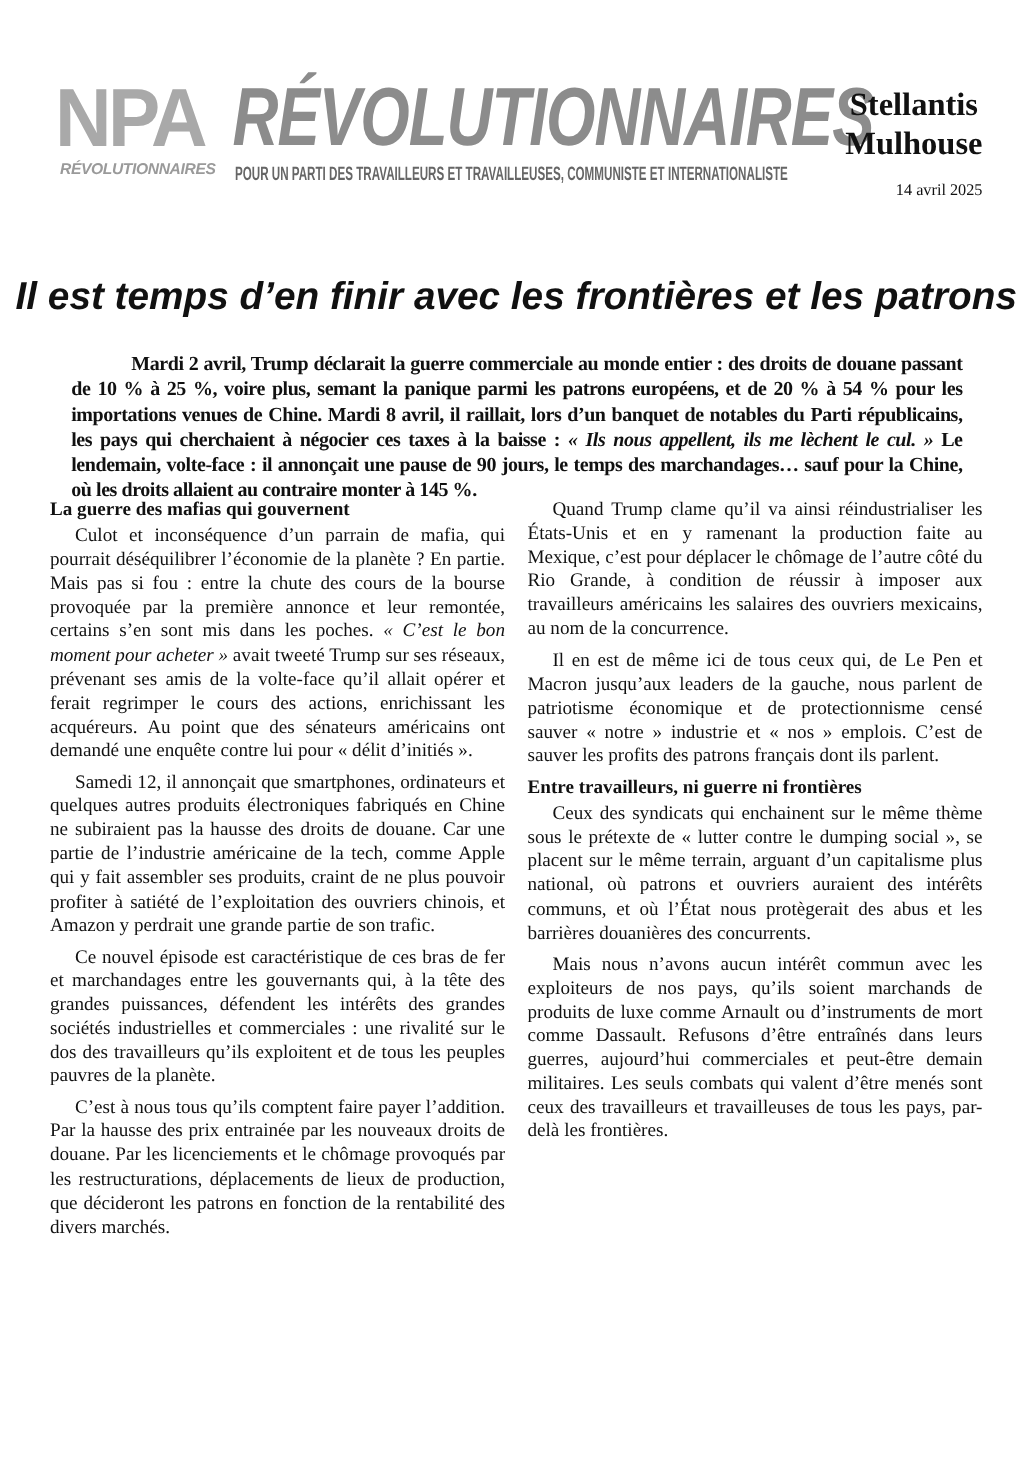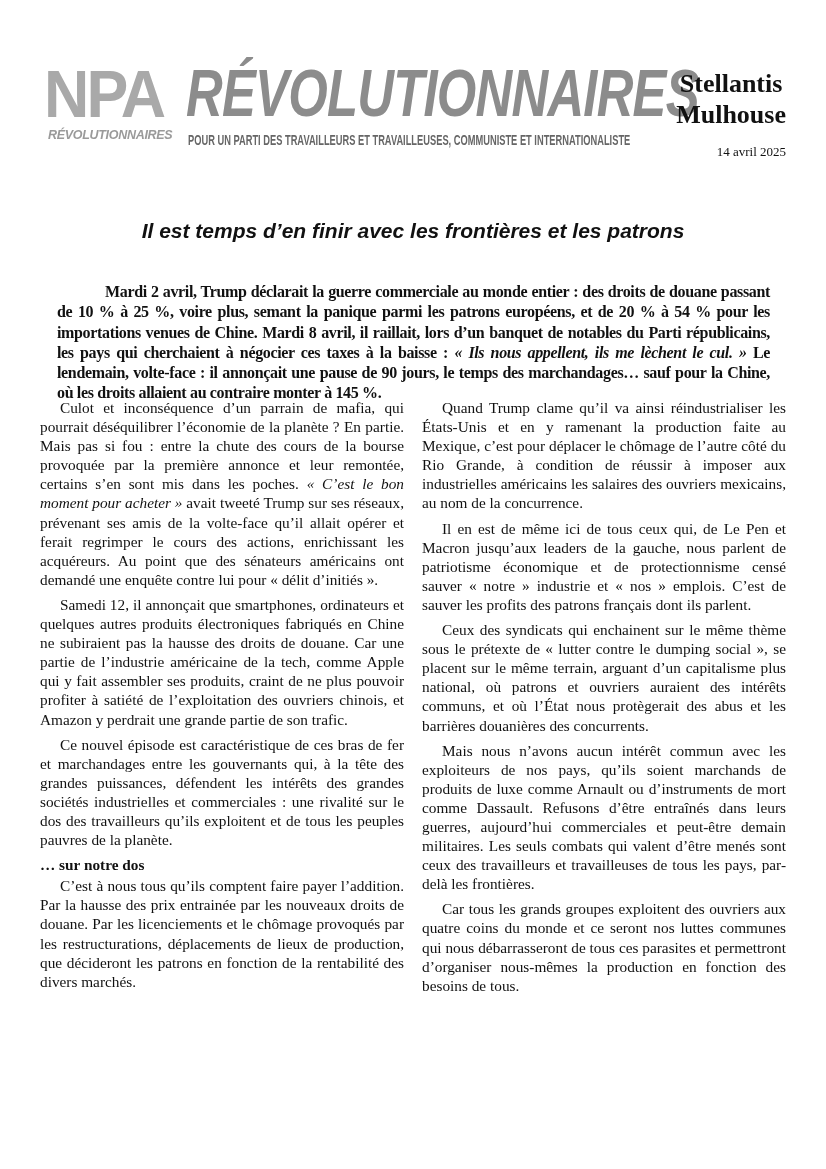--- a/index.html
+++ b/index.html
@@ -12,21 +12,21 @@
                   font-style:italic; font-weight:bold; font-size:12.5px; color:#9a9a9a; letter-spacing:-0.3px; }
   .logo-rev { position:absolute; left:186px; top:60px; font-family:"Liberation Sans", sans-serif;
               font-style:italic; font-weight:bold; font-size:66px; color:#8c8c8c; line-height:66px;
               transform:scaleX(0.77); transform-origin:left; letter-spacing:-1px; white-space:nowrap; }
   .logo-slogan { position:absolute; left:188px; top:131px; font-family:"Liberation Sans", sans-serif;
                  font-weight:bold; font-size:15.5px; color:#666; transform:scaleX(0.6); transform-origin:left; white-space:nowrap; }
   .edition { position:absolute; right:40px; top:68px; text-align:center;
              font-weight:bold; font-size:26px; line-height:31px; }
   .date { position:absolute; right:40px; top:144px; font-size:13px; }
   .headline { position:absolute; left:0; width:826px; top:219px; text-align:center;
-              font-family:"Liberation Sans", sans-serif; font-style:italic; font-weight:bold; font-size:21px; }
+              font-family:"Liberation Sans", sans-serif; font-style:italic; font-weight:bold; font-size:31px; }
   .lead { position:absolute; left:40px; width:747px; top:265px; font-weight:bold; font-size:16px;
           line-height:20.3px; text-align:justify; letter-spacing:-0.35px; }
   .lead p { margin:17px; text-indent:48px; }
   .col { position:absolute; top:398px; width:364px; font-size:15.3px; line-height:19.1px; text-align:justify; }
   .col.left { left:40px; }
   .col.right { left:422px; }
   .col h3 { margin:0 0 2px 0; font-size:15.3px; font-weight:bold; }
   .col p { margin:0 0 6px 0; text-indent:20px; }
 </style>
 </head>
@@ -44,26 +44,26 @@
   <div class="date">14 avril 2025</div>
 </div>
 
 <h1 class="headline" style="margin:0;">Il est temps d’en finir avec les frontières et les patrons</h1>
 
 <div class="lead">
   <p><span>Mardi 2 avril, Trump déclarait la guerre commerciale au monde entier : des droits de douane passant de 10 % à 25 %, voire plus, semant la panique parmi les patrons européens, et de 20 % à 54 % pour les importations venues de Chine. Mardi 8 avril, il raillait, lors d’un banquet de notables du Parti républicains, les pays qui cherchaient à négocier ces taxes à la baisse : </span><i>« Ils nous appellent, ils me lèchent le cul. »</i><span> Le lendemain, volte-face : il annonçait une pause de 90 jours, le temps des marchandages… sauf pour la Chine, où les droits allaient au contraire monter à 145 %.</span></p>
 </div>
 
 <div class="col left">
+  <h3>La guerre des mafias qui gouvernent</h3>
   <p><span>Culot et inconséquence d’un parrain de mafia, qui pourrait déséquilibrer l’économie de la planète ? En partie. Mais pas si fou : entre la chute des cours de la bourse provoquée par la première annonce et leur remontée, certains s’en sont mis dans les poches. </span><i>« C’est le bon moment pour acheter »</i><span> avait tweeté Trump sur ses réseaux, prévenant ses amis de la volte-face qu’il allait opérer et ferait regrimper le cours des actions, enrichissant les acquéreurs. Au point que des sénateurs américains ont demandé une enquête contre lui pour « délit d’initiés ».</span></p>
   <p>Samedi 12, il annonçait que smartphones, ordinateurs et quelques autres produits électroniques fabriqués en Chine ne subiraient pas la hausse des droits de douane. Car une partie de l’industrie américaine de la tech, comme Apple qui y fait assembler ses produits, craint de ne plus pouvoir profiter à satiété de l’exploitation des ouvriers chinois, et Amazon y perdrait une grande partie de son trafic.</p>
   <p>Ce nouvel épisode est caractéristique de ces bras de fer et marchandages entre les gouvernants qui, à la tête des grandes puissances, défendent les intérêts des grandes sociétés industrielles et commerciales : une rivalité sur le dos des travailleurs qu’ils exploitent et de tous les peuples pauvres de la planète.</p>
-  <h3>… sur notre dos</h3>
   <p>C’est à nous tous qu’ils comptent faire payer l’addition. Par la hausse des prix entrainée par les nouveaux droits de douane. Par les licenciements et le chômage provoqués par les restructurations, déplacements de lieux de production, que décideront les patrons en fonction de la rentabilité des divers marchés.</p>
 </div>
 
 <div class="col right">
-  <p>Quand Trump clame qu’il va ainsi réindustrialiser les États-Unis et en y ramenant la production faite au Mexique, c’est pour déplacer le chômage de l’autre côté du Rio Grande, à condition de réussir à imposer aux industrielles américains les salaires des ouvriers mexicains, au nom de la concurrence.</p>
+  <p>Quand Trump clame qu’il va ainsi réindustrialiser les États-Unis et en y ramenant la production faite au Mexique, c’est pour déplacer le chômage de l’autre côté du Rio Grande, à condition de réussir à imposer aux travailleurs américains les salaires des ouvriers mexicains, au nom de la concurrence.</p>
   <p>Il en est de même ici de tous ceux qui, de Le Pen et Macron jusqu’aux leaders de la gauche, nous parlent de patriotisme économique et de protectionnisme censé sauver « notre » industrie et « nos » emplois. C’est de sauver les profits des patrons français dont ils parlent.</p>
+  <h3>Entre travailleurs, ni guerre ni frontières</h3>
   <p>Ceux des syndicats qui enchainent sur le même thème sous le prétexte de « lutter contre le dumping social », se placent sur le même terrain, arguant d’un capitalisme plus national, où patrons et ouvriers auraient des intérêts communs, et où l’État nous protègerait des abus et les barrières douanières des concurrents.</p>
   <p>Mais nous n’avons aucun intérêt commun avec les exploiteurs de nos pays, qu’ils soient marchands de produits de luxe comme Arnault ou d’instruments de mort comme Dassault. Refusons d’être entraînés dans leurs guerres, aujourd’hui commerciales et peut-être demain militaires. Les seuls combats qui valent d’être menés sont ceux des travailleurs et travailleuses de tous les pays, par-delà les frontières.</p>
-  <p>Car tous les grands groupes exploitent des ouvriers aux quatre coins du monde et ce seront nos luttes communes qui nous débarrasseront de tous ces parasites et permettront d’organiser nous-mêmes la production en fonction des besoins de tous.</p>
 </div>
 
 </body></html>

